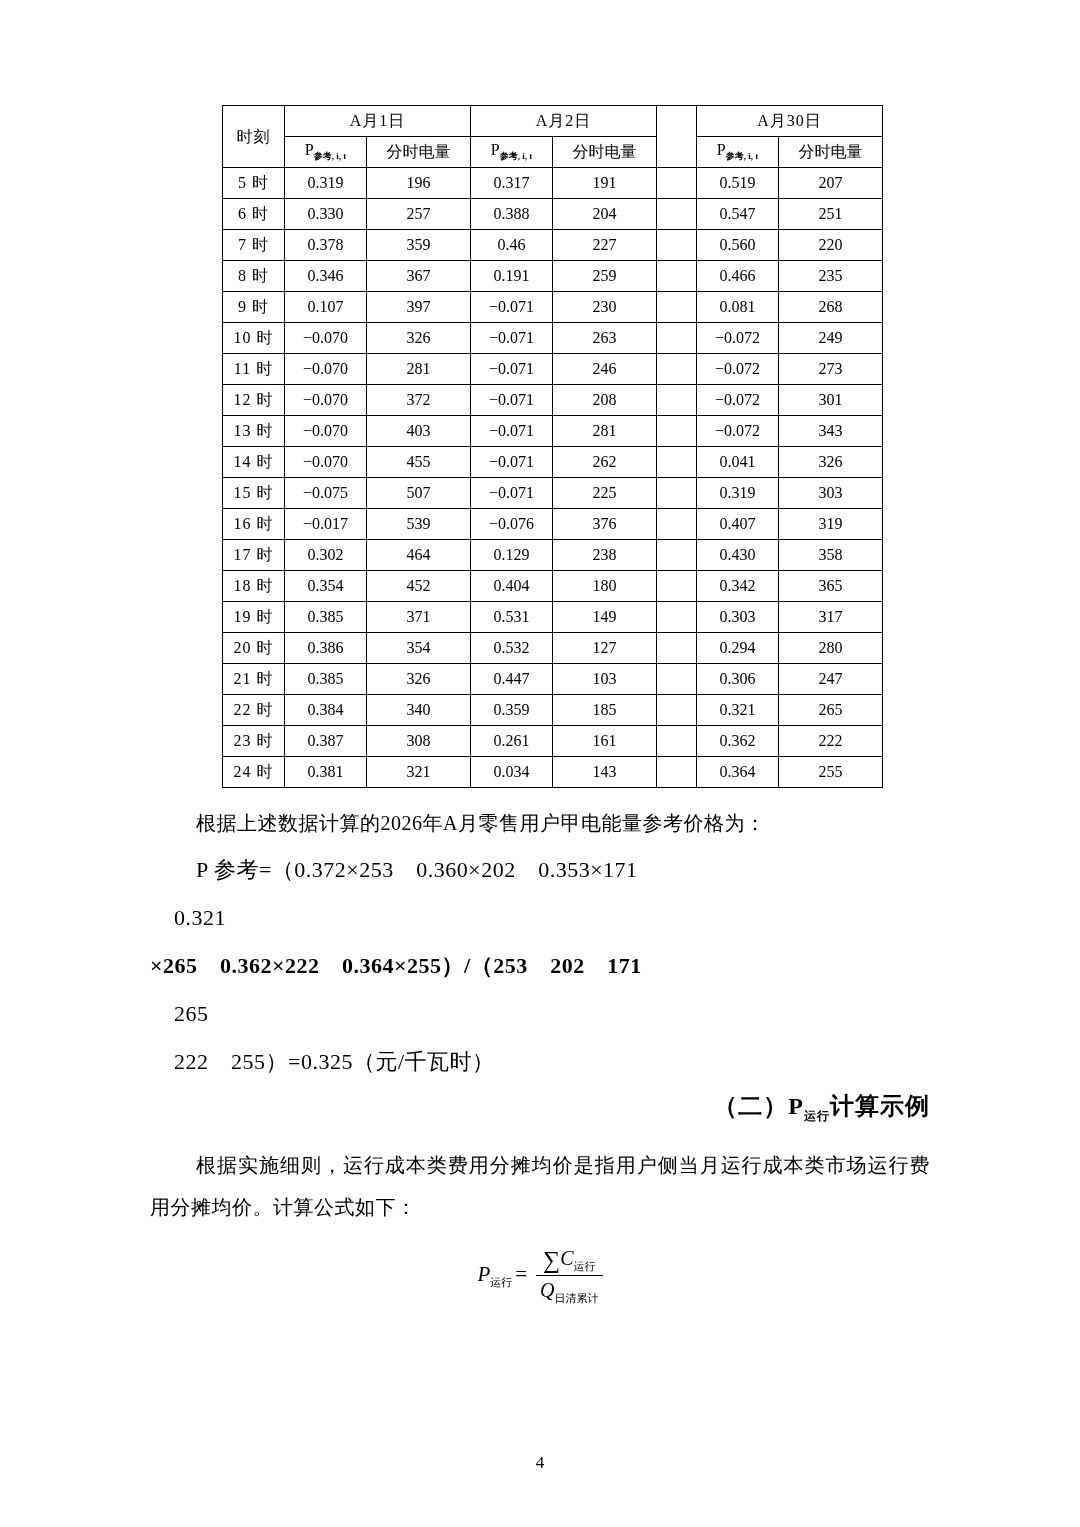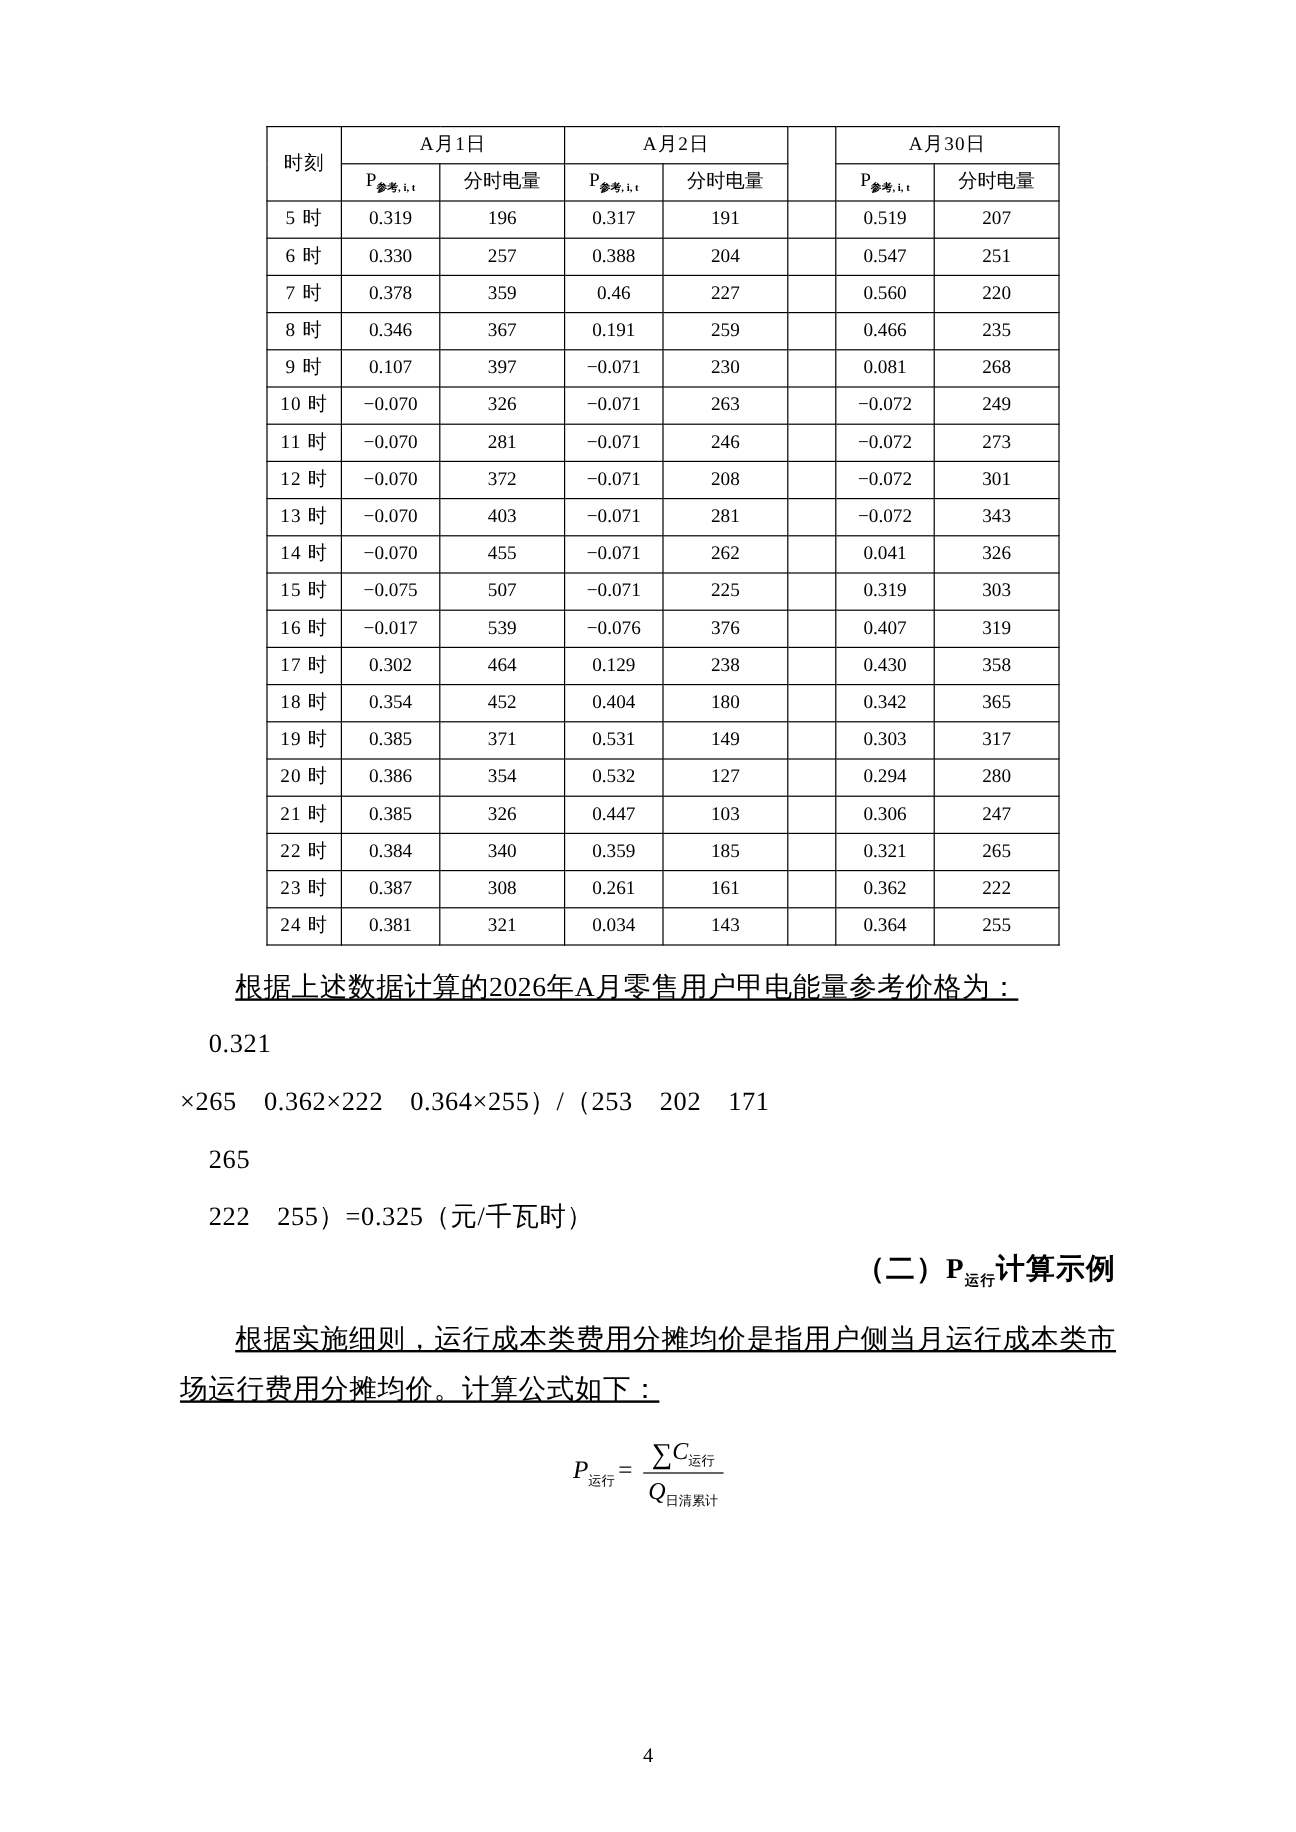--- a/index.html
+++ b/index.html
@@ -72,38 +72,37 @@
   .p-sub {
     font-size: 9px;
     vertical-align: sub;
     letter-spacing: 0px;
     font-weight: bold;
   }
   .blank-col { border-top: 1px solid #000; border-bottom: 1px solid #000; }
 
   
   .para {
-    font-size: 23px;
+    font-size: 20px;
     line-height: 42px;
     margin: 14px 0 0 0;
     text-align: justify;
     letter-spacing: 0.5px;
-    text-decoration: underline;
   }
   .indent { text-indent: 46px; }
 
   .formula-line {
     font-size: 22px;
     line-height: 44px;
     margin: 4px 0 0 0;
     letter-spacing: 0.5px;
   }
   .fml-i1 { padding-left: 46px; }
   .fml-i2 { padding-left: 24px; }
-  .fml-i0 { padding-left: 0px; }
+  .fml-i0 { padding-left: 0px; font-weight: bold; }
 
   .sub-small {
     font-size: 12px;
     vertical-align: sub;
   }
 
   .heading {
     font-size: 24px;
     line-height: 28px;
     font-weight: bold;
@@ -404,20 +403,21 @@
           <td class="num">143</td>
           <td class="blank-col"></td>
           <td class="num bold-num">0.364</td>
           <td class="num bold-num">255</td>
         </tr>
       </tbody>
   </table>
 
   <p class="para indent">根据上述数据计算的2026年A月零售用户甲电能量参考价格为：</p>
 
+  <div class="formula-line fml-i1">P 参考=（0.372×253　0.360×202　0.353×171</div>
   <div class="formula-line fml-i2">0.321</div>
   <div class="formula-line fml-i0">×265　0.362×222　0.364×255）/（253　202　171</div>
   <div class="formula-line fml-i2">265</div>
   <div class="formula-line fml-i2">222　255）=0.325（元/千瓦时）</div>
 
   <h2 class="heading">
     <span>（二）P</span><span class="sub-small">运行</span><span>计算示例</span>
   </h2>
 
   <p class="para indent">根据实施细则，运行成本类费用分摊均价是指用户侧当月运行成本类市场运行费用分摊均价。计算公式如下：</p>

